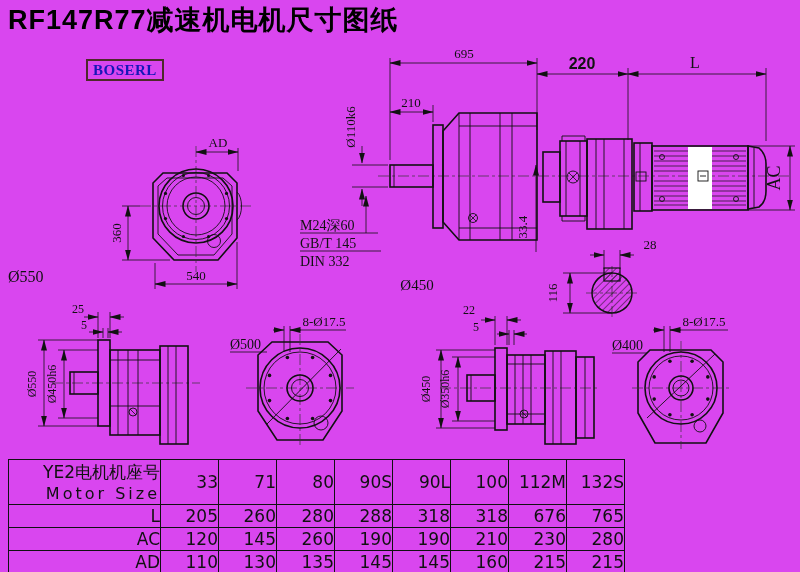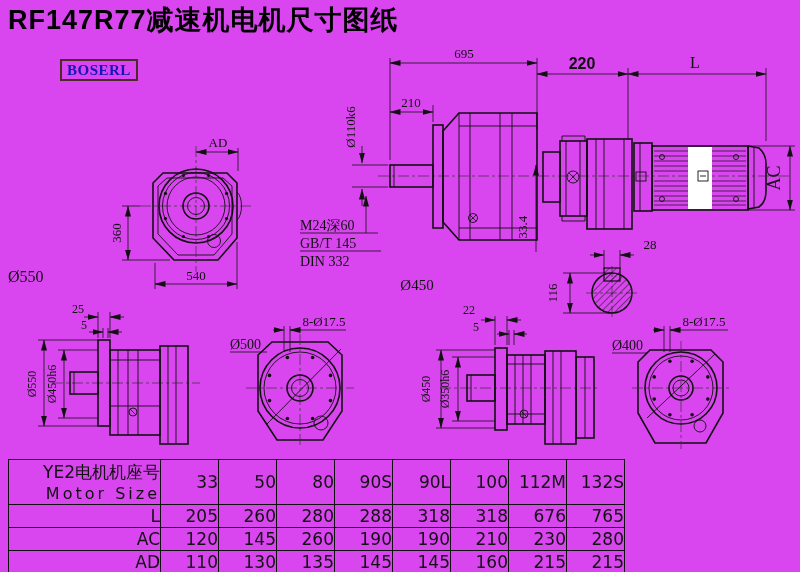--- a/index.html
+++ b/index.html
@@ -1,20 +1,20 @@
 <!DOCTYPE html>
 <html><head>
 <meta charset="utf-8">
 <style>
   html,body{margin:0;padding:0;background:#fff;}
   .page{position:relative;width:800px;height:572px;background:#d946ef;overflow:hidden;
         font-family:"Liberation Sans","DejaVu Sans",sans-serif;color:#111;}
   h1.title{position:absolute;left:8px;top:2px;margin:0;font-size:27px;font-weight:bold;
         letter-spacing:1px;color:#000;}
-  .logo{position:absolute;left:60px;top:59px;border:2px solid #4d2a2a;color:#1616b8;
+  .logo{position:absolute;left:86px;top:59px;border:2px solid #4d2a2a;color:#1616b8;
         font-family:"Liberation Serif","DejaVu Serif",serif;font-weight:bold;font-size:15px;
         padding:0 5px;line-height:18px;letter-spacing:.5px;}
   svg.draw{position:absolute;left:0;top:0;}
   
   .ol{fill:none;stroke:#111;stroke-width:1.6;}
   .o2{fill:none;stroke:#111;stroke-width:.9;}
   .dm{fill:none;stroke:#111;stroke-width:.8;}
   .cl{fill:none;stroke:#333;stroke-width:.7;stroke-dasharray:11 3 3 3;}
   .fin{fill:none;stroke:#111;stroke-width:.7;}
   .dot{fill:#111;stroke:none;}
@@ -360,21 +360,21 @@
         <col class="cw">
         <col class="cw">
     </colgroup>
     <tbody>
       <tr class="h">
         <td>
           <div>YE2电机机座号</div>
           <div class="ms2">Motor Size</div>
         </td>
         <td>33</td>
-        <td>50</td>
+        <td>71</td>
         <td>80</td>
         <td>90S</td>
         <td>90L</td>
         <td>100</td>
         <td>112M</td>
         <td>132S</td>
       </tr>
       <tr class="r">
         <td>L</td>
         <td>205</td>

